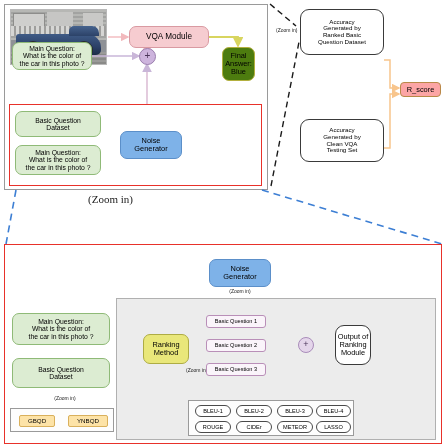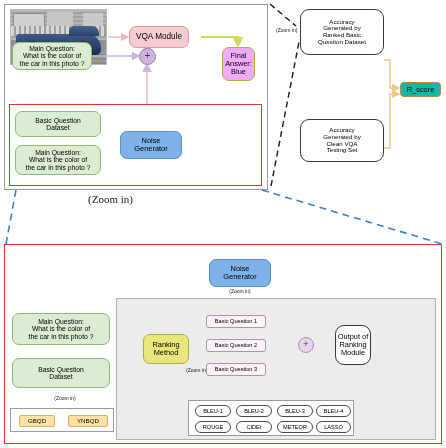--- a/index.html
+++ b/index.html
@@ -15,23 +15,23 @@
   .panel-bottom{left:4px;top:244px;width:438px;height:200px;border:1.6px solid #e8312a;background:#fff;}
   .red-box{border:1.4px solid #e8312a;background:#fff;}
   .gray-panel{background:#ececec;border:1px solid #b0b0b0;}
   .white-panel{background:#fdfdfd;border:1px solid #9a9a9a;}
 
   
   .node{border:1px solid #7d7d7d;border-radius:7px;}
   .green{background:#dcecd2;border:1px solid #8fba77;}
   .blue{background:#7eb2e8;border:1px solid #5b8fc9;}
   .pink{background:#f6ccd0;border:1px solid #d99aa2;}
-  .yellow{background:#f0abfc;border:1px solid #b3b03e;}
+  .yellow{background:#4d7c0f;border:1px solid #b3b03e;}
   .yellow2{background:#e9e77a;border:1px solid #aeac44;}
-  .orange{background:#14b8a6;border:1px solid #b98948;text-align:right;}
+  .orange{background:#fca5a5;border:1px solid #b98948;text-align:right;}
   .lightorange{background:#fde3a7;border:1px solid #d9b05c;}
   .whitebox{background:#fff;border:1.3px solid #3a3a3a;border-radius:9px;}
   .bqbox{background:#faf4fa;border:1px solid #b98fb8;border-radius:3px;}
   .metric{background:#fff;border:1.1px solid #4a4a4a;border-radius:6px;}
   .t55{font-size:5.6px;}
   .t6{font-size:6.2px;}
   .t65{font-size:6.8px;}
   .t7{font-size:7.4px;}
   .t8{font-size:8.2px;}
   .zoomlbl{font-size:5px;color:#222;}
@@ -145,21 +145,21 @@
 
     <path d="M315,345 L334,345" stroke="#000" stroke-width="2" fill="none" marker-end="url(#ar-black)"></path>
 
     <path d="M42,388 L22,404" stroke="#1a1a1a" stroke-width="1.2" fill="none" stroke-dasharray="5,3.5"></path>
     <path d="M92,388 L106,404" stroke="#1a1a1a" stroke-width="1.2" fill="none" stroke-dasharray="5,3.5"></path>
 
     <path d="M152,364 L190,400" stroke="#1a1a1a" stroke-width="1.3" fill="none" stroke-dasharray="5.5,4"></path>
     <path d="M172,376 L350,398" stroke="#1a1a1a" stroke-width="1.3" fill="none" stroke-dasharray="5.5,4"></path>
   </svg>
 
-  <div class="abs node pink ctr t8" style="left:129px;top:26px;width:60px;height:22px;">VQA Module</div>
+  <div class="abs node pink ctr t8" style="left:129px;top:26px;width:80px;height:22px;">VQA Module</div>
 
   <div class="abs ctr" style="left:139px;top:48px;width:17px;height:17px;border-radius:50%;
        background:#cdb4dd;border:1px solid #9b7fae;font-size:10px;color:#4b3559;">+</div>
 
   <div class="abs node yellow ctr t7" style="left:222px;top:47px;width:33px;height:34px;white-space:pre-line;">Final
 Answer:
 Blue</div>
 
   <div class="abs node green ctr t65" style="left:12px;top:42px;width:80px;height:28px;white-space:pre-line;">Main Question:
 What is the color of

